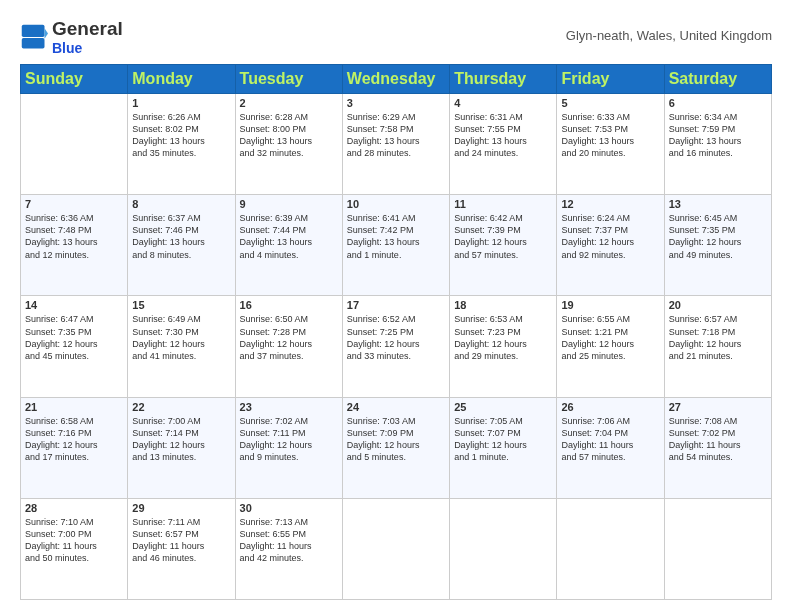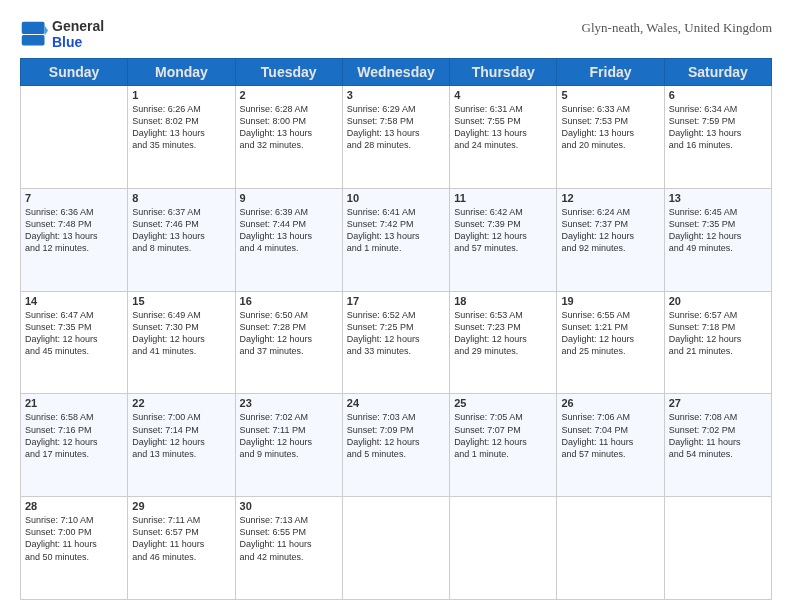--- a/index.html
+++ b/index.html
@@ -37,38 +37,37 @@
     }
     .month-title {
       font-size: 30px;
       font-weight: bold;
       color: #333;
       line-height: 1.1;
     }
     .location {
       font-size: 13px;
       color: #555;
-      margin-top: 2px;
-      font-family: Liberation Serif, serif;
+      margin-top: 10px;
     }
     .calendar {
       flex: 1;
       border: 1px solid #ccc;
       border-collapse: collapse;
       width: 100%;
       table-layout: fixed;
     }
     .calendar thead tr th {
       background: #1a6fc4;
-      color: #e5e5e5;
-      font-size: 14px;
+      color: #bef264;
+      font-size: 16px;
       font-weight: bold;
       padding: 5px 4px;
       border: 1px solid #1560a8;
-      text-align: center;
+      text-align: left;
     }
     .calendar tbody tr td {
       border: 1px solid #ccc;
       vertical-align: top;
       padding: 3px 4px;
       font-size: 9.5px;
       color: #333;
       height: 90px;
     }
     .day-number {
@@ -96,21 +95,21 @@
 
 <div class="page">
   <div class="header">
     <div class="logo">
       <svg class="logo-icon" viewBox="0 0 32 32">
         <rect x="2" y="2" width="26" height="14" rx="2" fill="#1a6fc4"></rect>
         <rect x="2" y="17" width="26" height="12" rx="2" fill="#1a6fc4"></rect>
         <polygon points="28,6 32,12 28,18" fill="#4aa0e0"></polygon>
       </svg>
       <div>
-        <div style="font-size:14px;font-weight:bold;color:#333;">General</div>
+        <div style="font-size:19px;font-weight:bold;color:#333;">General</div>
         <div style="font-size:14px;font-weight:bold;color:#1d4ed8;">Blue</div>
       </div>
     </div>
     <div class="title-block">
       <div class="location">Glyn-neath, Wales, United Kingdom</div>
     </div>
   </div>
 
   <table class="calendar">
     <thead>

